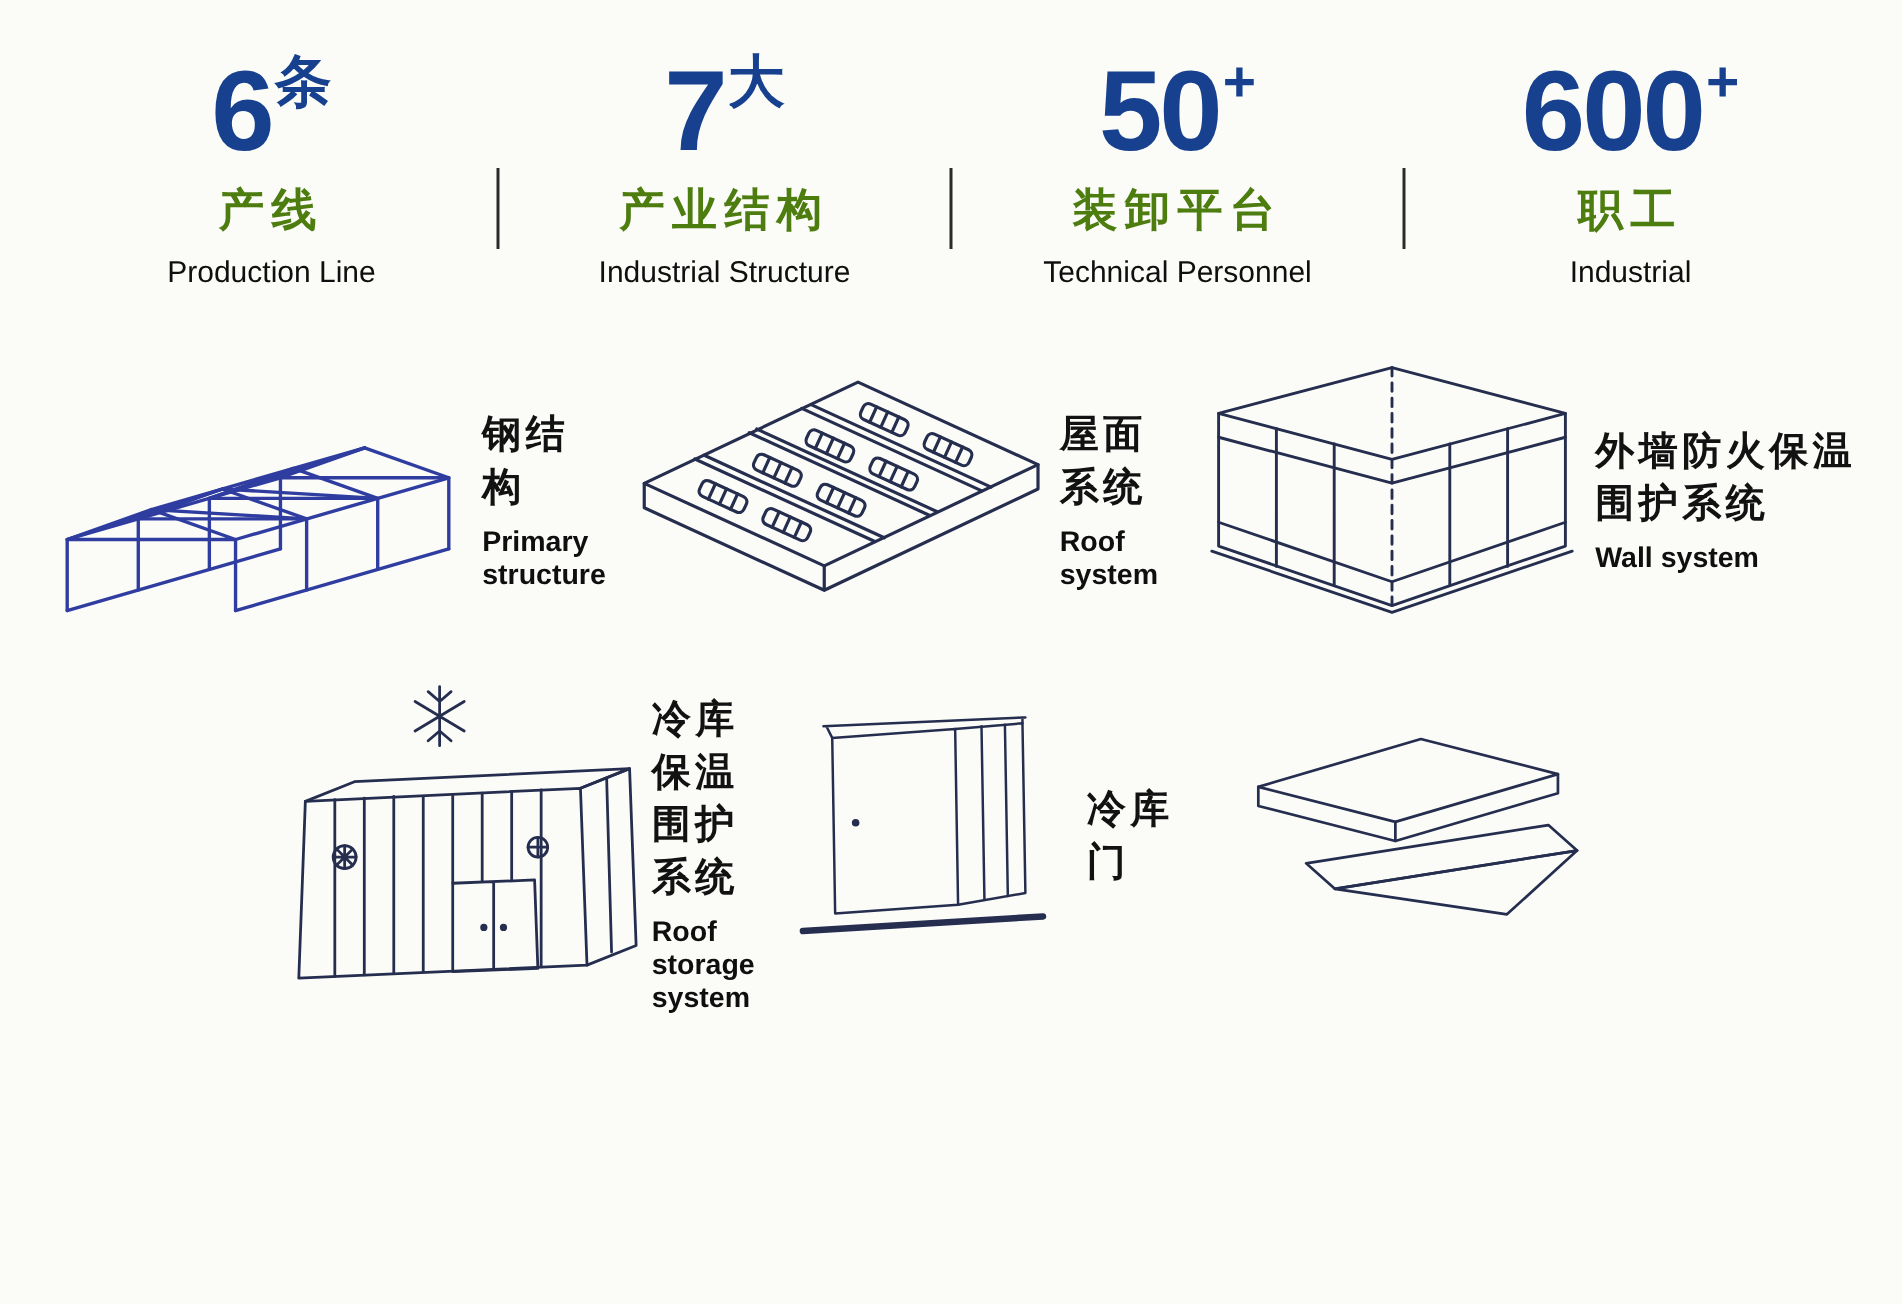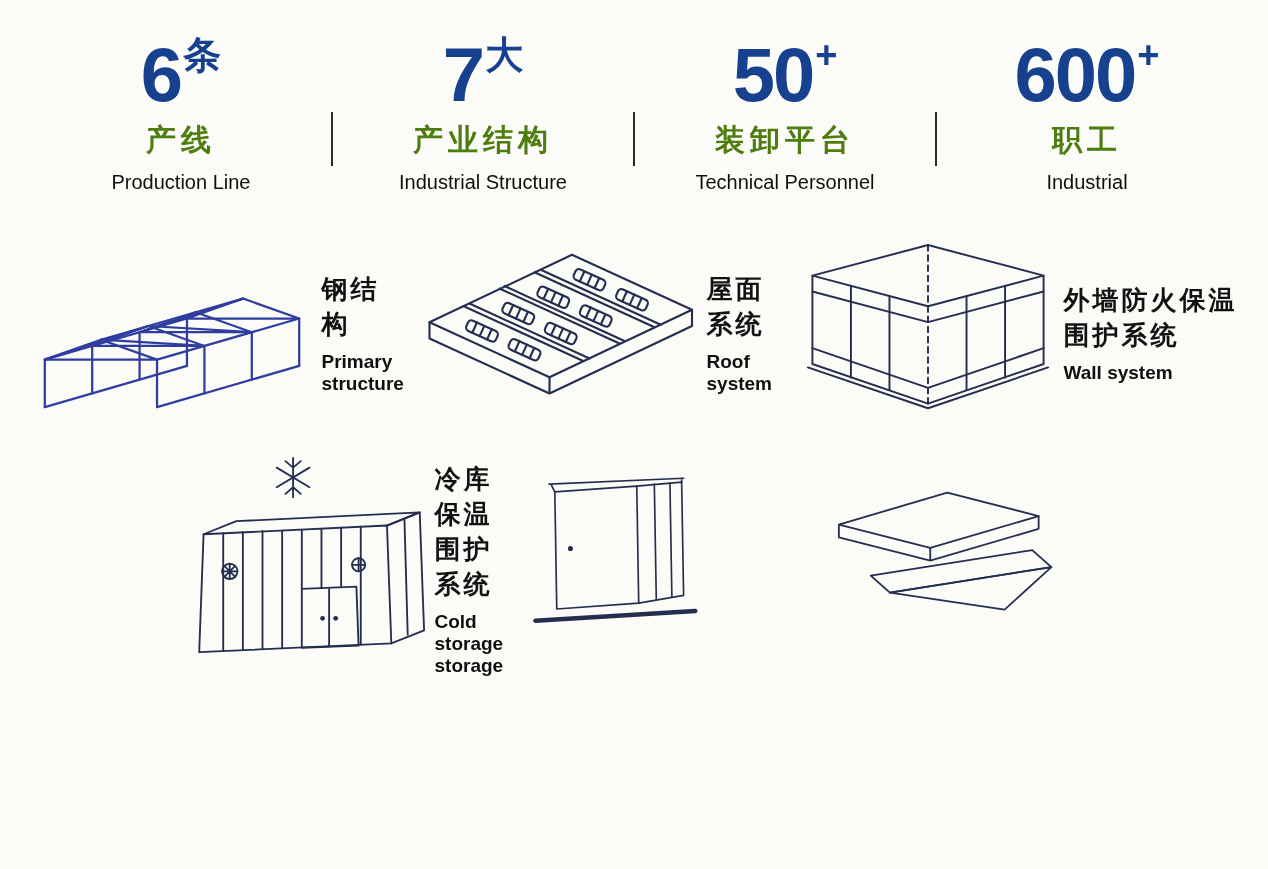--- a/index.html
+++ b/index.html
@@ -183,37 +183,38 @@
           <path d="M45,112 L59,112 M52,105 L52,119 M47,107 L57,117 M47,117 L57,107"></path>
           <circle cx="170" cy="106" r="6"></circle>
           <path d="M164,106 L176,106 M170,100 L170,112"></path>
           <path d="M118,128 L168,126 L170,180 L118,182 Z M143,127 L143,181"></path>
           <circle class="fill" cx="137" cy="155" r="2.2"></circle>
           <circle class="fill" cx="149" cy="155" r="2.2"></circle>
         </svg>
       </div>
       <figcaption>
         <div class="p-zh">冷库保温围护系统</div>
-        <div class="p-en">Cold storage storage</div>
+        <div class="p-en">Roof storage system</div>
       </figcaption>
     </figure>
 
 
     <figure class="product">
       <div class="illus">
         <svg viewBox="0 0 240 205" width="235" height="200">
           <path d="M60,36 L198,30 M62,36 L66,44 M196,30 L196,34"></path>
           <path d="M66,44 L150,38 L152,158 L68,164 Z"></path>
           <circle class="fill" cx="82" cy="102" r="2.6"></circle>
           <path d="M150,38 L196,34 L198,150 L152,158"></path>
           <path d="M168,36 L170,154 M184,35 L186,152"></path>
           <path class="thick" d="M46,176 L210,166"></path>
         </svg>
       </div>
       <figcaption>
+        <div class="p-zh">冷库门</div>
       </figcaption>
     </figure>
 
     <figure class="product">
       <div class="illus">
         <svg viewBox="0 0 240 150" width="255" height="160">
           <path d="M30,52 L132,22 L218,44 L116,74 Z"></path>
           <path d="M30,52 L30,64 L116,86 L116,74 M116,86 L218,56 L218,44"></path>
           <path d="M60,100 L212,76 L230,92 L78,116 Z"></path>
           <path d="M78,116 L230,92 L186,132 Z"></path>

